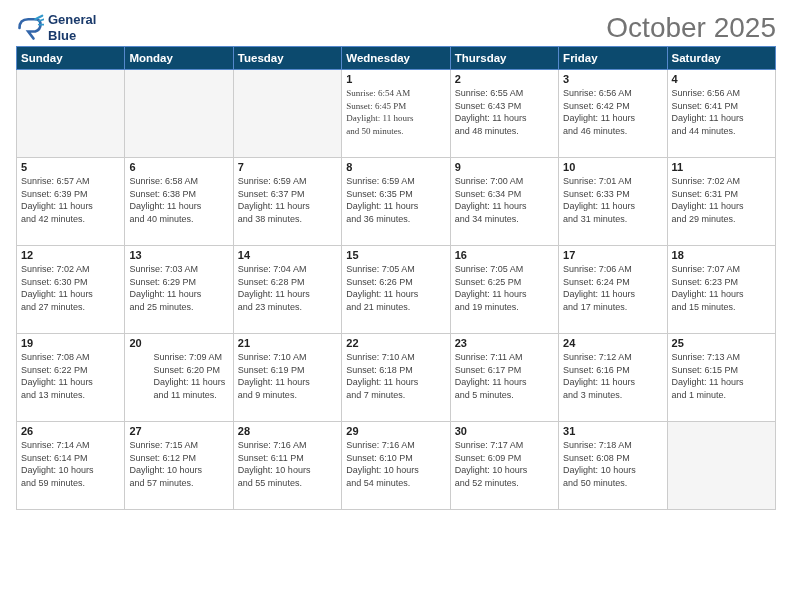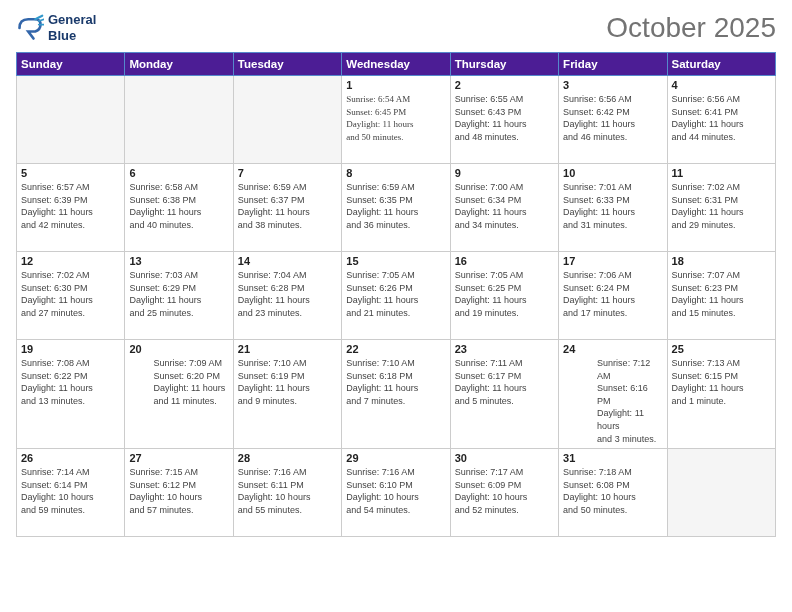--- a/index.html
+++ b/index.html
@@ -13,21 +13,21 @@
     .page {
       width: 792px;
       height: 612px;
       padding: 12px 16px;
       background: #fff;
     }
     .header {
       display: flex;
       justify-content: space-between;
       align-items: flex-start;
-      margin-bottom: 8px;
+      margin-bottom: 2px;
       gap: 48px;
     }
     .logo {
       display: flex;
       align-items: center;
       gap: 4px;
     }
     .logo-text {
       font-size: 13px;
       font-weight: bold;
@@ -49,21 +49,21 @@
     .subtitle {
       font-size: 13px;
       color: #333;
     }
     .calendar {
       width: 100%;
       border-collapse: collapse;
       table-layout: fixed;
     }
     .calendar th {
-      background: #4c1d95;
+      background: #0c4a6e;
       color: #fff;
       font-size: 11.5px;
       font-weight: bold;
       padding: 5px 4px;
       text-align: left;
       border: 1px solid #5588cc;
     }
     .calendar td {
       border: 1px solid #ccc;
       vertical-align: top;
@@ -290,21 +290,21 @@
           </td>
           <td>
             <div class="day-number">23</div>
             <div class="day-info" style="white-space: pre-line;">Sunrise: 7:11 AM
 Sunset: 6:17 PM
 Daylight: 11 hours
 and 5 minutes.</div>
           </td>
           <td>
             <div class="day-number">24</div>
-            <div class="day-info" style="white-space: pre-line; margin-left: 34px;">Sunrise: 7:12 AM
+            <div class="day-info" style="white-space: pre-line;">Sunrise: 7:12 AM
 Sunset: 6:16 PM
 Daylight: 11 hours
 and 3 minutes.</div>
           </td>
           <td>
             <div class="day-number">25</div>
             <div class="day-info" style="white-space: pre-line;">Sunrise: 7:13 AM
 Sunset: 6:15 PM
 Daylight: 11 hours
 and 1 minute.</div>

